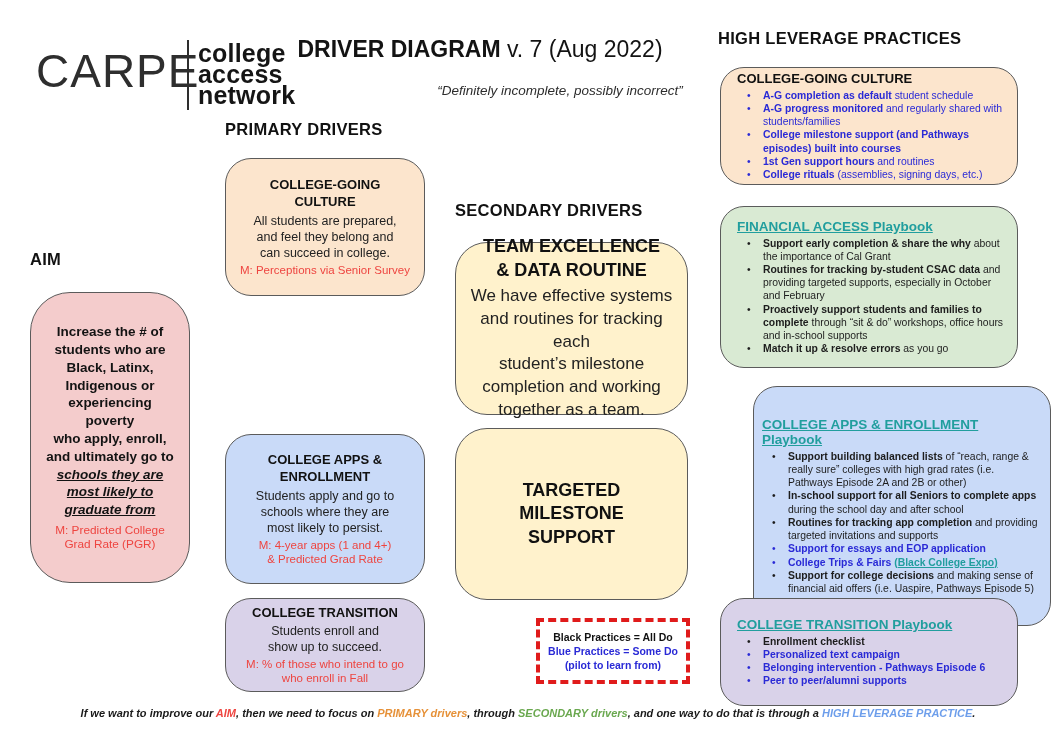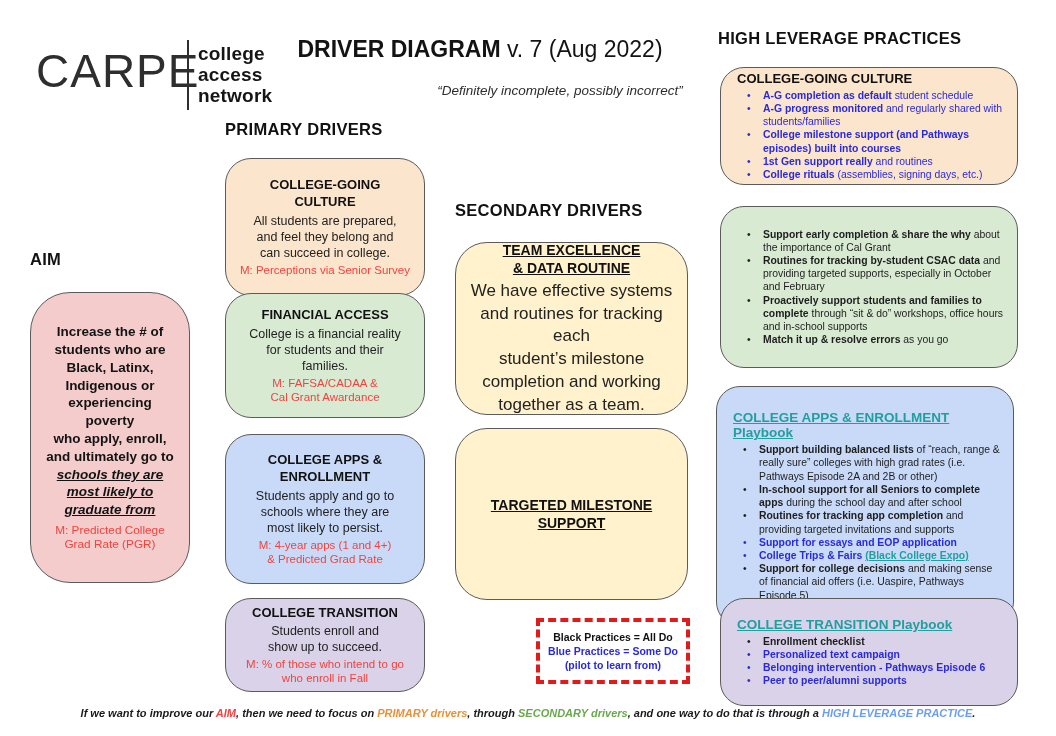--- a/index.html
+++ b/index.html
@@ -3,21 +3,21 @@
 <meta charset="utf-8">
 <style>
   html,body{margin:0;padding:0;background:#fff;}
   .canvas{position:relative;width:1056px;height:736px;background:#ffffff;
           font-family:"Liberation Sans",sans-serif;overflow:hidden;color:#161616;}
 
   
   .logo-brand{position:absolute;left:36px;top:48px;font-size:46px;font-weight:300;
               letter-spacing:1px;color:#2e2e2e;line-height:1;}
   .logo-bar{position:absolute;left:187px;top:40px;width:2px;height:70px;background:#2e2e2e;}
-  .logo-sub{position:absolute;left:198px;top:43px;font-size:19px;font-weight:800;
+  .logo-sub{position:absolute;left:198px;top:43px;font-size:25px;font-weight:800;
             line-height:21px;color:#151515;letter-spacing:.2px;white-space:pre-line;}
 
   
   .title{position:absolute;left:240px;top:36px;width:480px;text-align:center;
          font-size:23px;color:#131313;}
   .title b{font-weight:800;}
   .subtitle{position:absolute;left:380px;top:83px;width:360px;text-align:center;
             font-size:13.5px;font-style:italic;font-weight:500;color:#2c2c2c;}
 
   
@@ -49,36 +49,36 @@
 
   
   .pd1{left:225px;top:158px;width:200px;height:138px;}
   .pd2{left:225px;top:293px;width:200px;height:125px;}
   .pd3{left:225px;top:434px;width:200px;height:150px;}
   .pd4{left:225px;top:598px;width:200px;height:94px;}
 
   
   .sd1{left:455px;top:242px;width:233px;height:173px;border-radius:32px;}
   .sd2{left:455px;top:428px;width:233px;height:172px;border-radius:32px;}
-  .sd .b-title{font-size:14px;text-decoration:underline;}
+  .sd .b-title{font-size:18px;}
   .sd .b-desc{font-size:17px;line-height:1.34;margin-top:3px;}
 
   
   .legend{position:absolute;left:536px;top:618px;width:154px;height:66px;box-sizing:border-box;
           border:4px dashed #e01b1b;background:#fff;display:flex;flex-direction:column;
           justify-content:center;text-align:center;font-weight:800;font-size:10.5px;line-height:1.35;}
   .lg-black{color:#111;}
   .lg-blue{color:#2a2ad6;}
 
   
   .hlp{align-items:stretch;text-align:left;justify-content:center;
        padding:8px 12px 8px 16px;border-radius:24px;}
   .hlp1{left:720px;top:67px;width:298px;height:118px;}
   .hlp2{left:720px;top:206px;width:298px;height:162px;}
-  .hlp3{left:716px;top:386px;width:298px;height:240px;}
+  .hlp3{left:753px;top:386px;width:298px;height:240px;padding-left:8px;}
   .hlp4{left:720px;top:598px;width:298px;height:108px;}
   .pb-title{font-size:13.5px;font-weight:800;color:#219e9e;text-decoration:underline;
             margin-bottom:3px;cursor:pointer;}
   .pb-title.plain{color:#111;text-decoration:none;font-size:13px;cursor:default;}
   ul.practices{margin:0;padding:0 0 0 8px;list-style:none;font-size:10.4px;
                line-height:1.27;color:#1d1d1d;}
   li.practice{display:flex;}
   .dot{flex:0 0 16px;padding-left:2px;}
   .bt b{font-weight:800;}
   .blu{color:#2a2ad6;}
@@ -116,28 +116,20 @@
   </div>
 
   <div class="box bg-peach pd1">
     <div class="b-title pre">COLLEGE-GOING
 CULTURE</div>
     <div class="b-desc pre">All students are prepared,
 and feel they belong and
 can succeed in college.</div>
     <div class="b-measure pre">M: Perceptions via Senior Survey</div>
   </div>
-  <div class="box bg-green pd2">
-    <div class="b-title pre">FINANCIAL ACCESS</div>
-    <div class="b-desc pre">College is a financial reality
-for students and their
-families.</div>
-    <div class="b-measure pre">M: FAFSA/CADAA &amp;
-Cal Grant Awardance</div>
-  </div>
   <div class="box bg-blue pd3">
     <div class="b-title pre">COLLEGE APPS &amp;
 ENROLLMENT</div>
     <div class="b-desc pre">Students apply and go to
 schools where they are
 most likely to persist.</div>
     <div class="b-measure pre">M: 4-year apps (1 and 4+)
 &amp; Predicted Grad Rate</div>
   </div>
   <div class="box bg-purple pd4">
@@ -178,30 +170,31 @@
       <li class="practice blu">
           <span class="dot">•</span>
           <span class="bt"><b>A-G progress monitored</b><span> and regularly shared with students/families</span></span>
         </li>
       <li class="practice blu">
           <span class="dot">•</span>
           <span class="bt"><b>College milestone support (and Pathways episodes) built into courses</b><span></span></span>
         </li>
       <li class="practice blu">
           <span class="dot">•</span>
-          <span class="bt"><b>1st Gen support really</b><span> and routines</span></span>
+          <span class="bt"><b>1st Gen support hours</b><span> and routines</span></span>
         </li>
       <li class="practice blu">
           <span class="dot">•</span>
           <span class="bt"><b>College rituals</b><span> (assemblies, signing days, etc.)</span></span>
         </li>
     </ul>
   </div>
 
   <div class="box bg-green hlp hlp2">
+    <div class="pb-title">FINANCIAL ACCESS Playbook</div>
     <ul class="practices">
       <li class="practice">
           <span class="dot">•</span>
           <span class="bt"><b>Support early completion &amp; share the why</b><span> about the importance of Cal Grant</span></span>
         </li>
       <li class="practice">
           <span class="dot">•</span>
           <span class="bt"><b>Routines for tracking by-student CSAC data</b><span> and providing targeted supports, especially in October and February</span></span>
         </li>
       <li class="practice">

